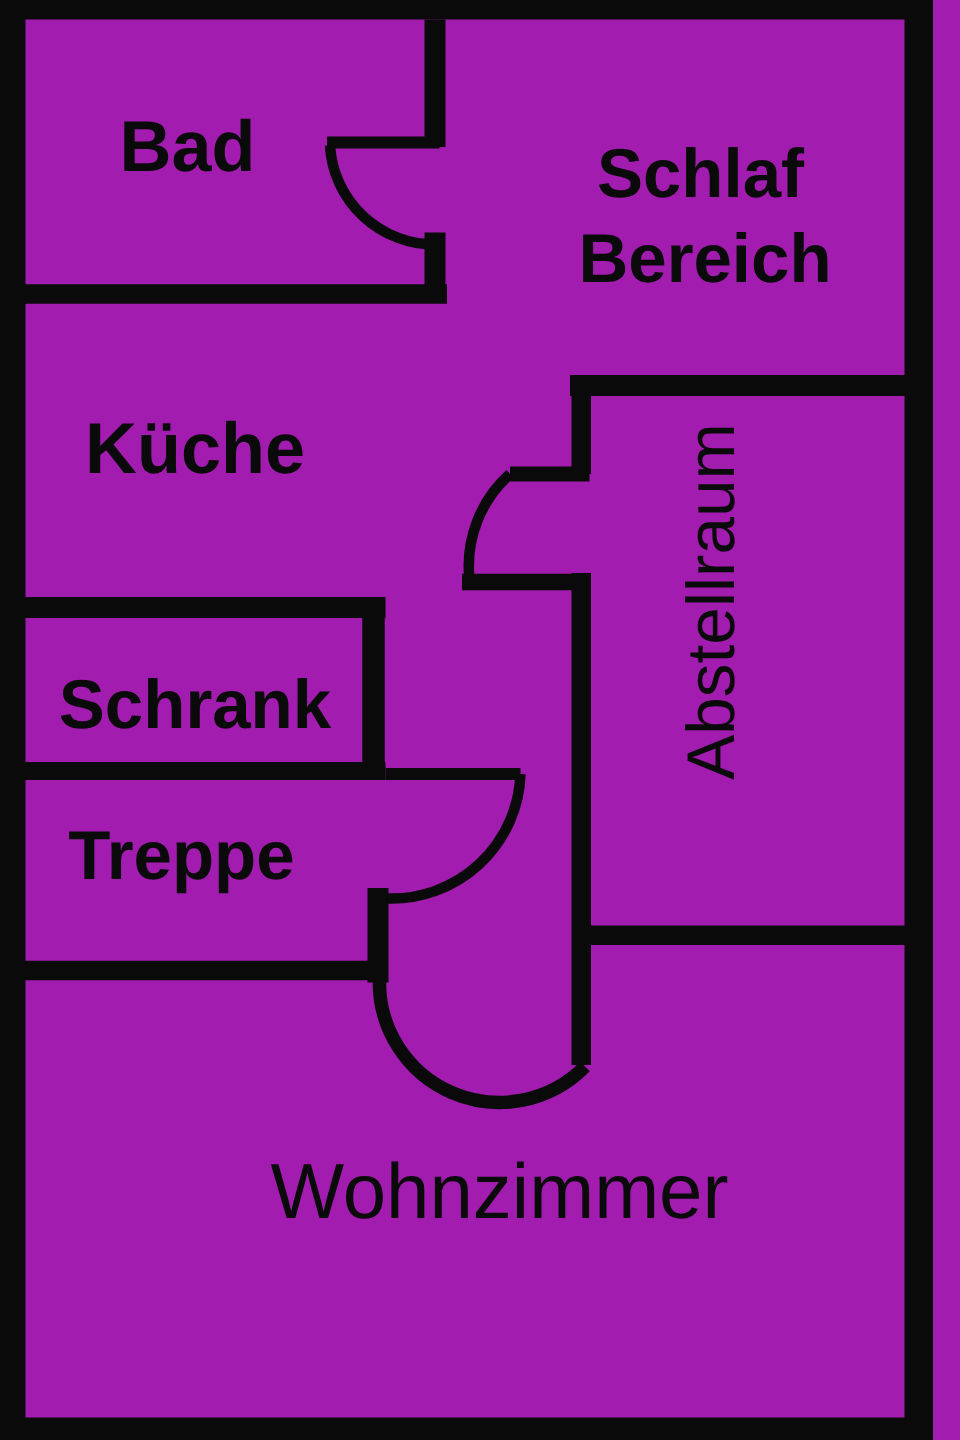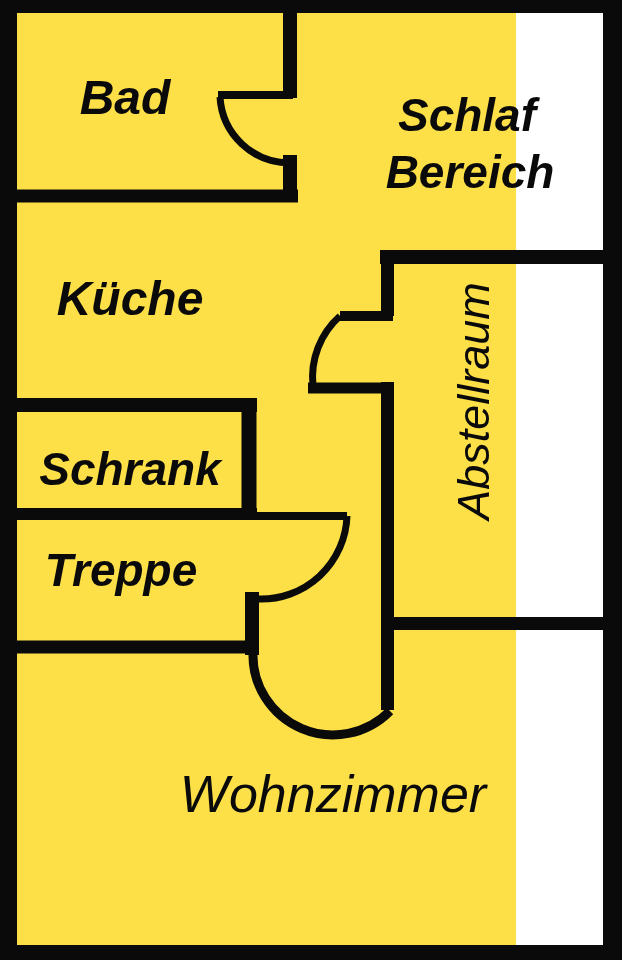--- a/index.html
+++ b/index.html
@@ -4,24 +4,23 @@
 <style>
   html, body {
     margin: 0;
     padding: 0;
     background: #ffffff;
     width: 640px;
     height: 960px;
     overflow: hidden;
   }
   .plan-wrap {
-    width: 516px;
+    width: 640px;
     height: 960px;
-    background: #fde047;
-    font-style: italic;
+    background: #a21caf;
   }
   svg text {
     font-family: "Liberation Sans", "DejaVu Sans", sans-serif;
     fill: #0a0a0a;
   }
   .room-label-bold { font-weight: bold; }
   .room-label-regular { font-weight: normal; }
   .wall { stroke-linecap: butt; fill: none; }
   .door { fill: none; stroke-linecap: butt; }
 </style>

